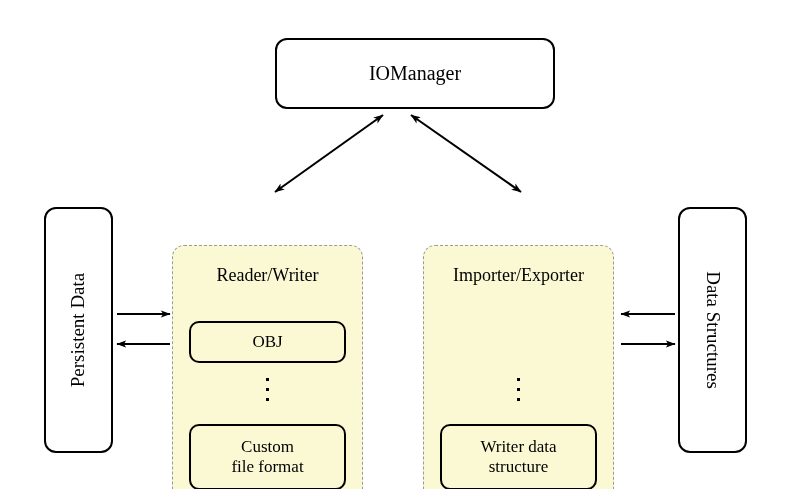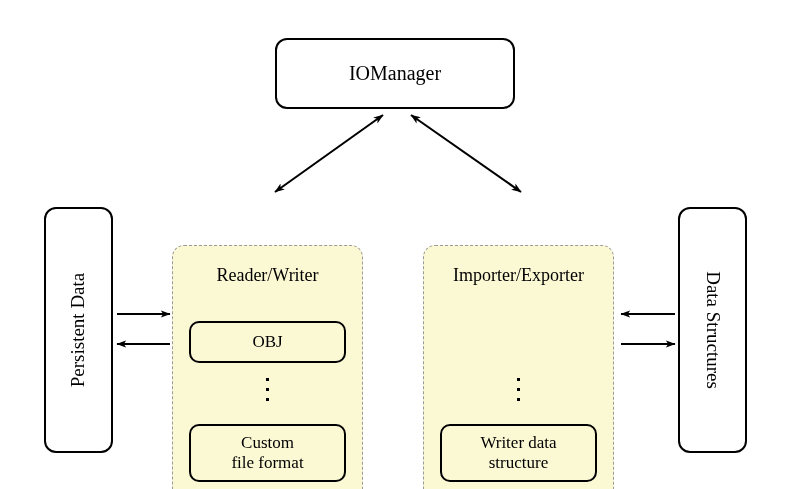--- a/index.html
+++ b/index.html
@@ -29,21 +29,21 @@
     display: flex;
     align-items: center;
     justify-content: center;
     text-align: center;
     line-height: 1.18;
   }
 
   
   #iomanager {
     left: 275px; top: 38px;
-    width: 240px; height: 71px;
+    width: 280px; height: 71px;
     font-size: 20px;
     border-radius: 12px;
   }
 
   
   .sidebox {
     position: absolute;
     background: #ffffff;
     border: 2.6px solid #000000;
     border-radius: 12px;
@@ -96,21 +96,21 @@
     border: 2.6px solid #000000;
     border-radius: 10px;
     display: flex;
     align-items: center;
     justify-content: center;
     text-align: center;
     font-size: 17px;
     line-height: 1.2;
   }
   .subbox.one-line { left: 16px; right: 16px; top: 75px; height: 42px; }
-  .subbox.two-line { left: 16px; right: 16px; top: 178px; height: 58px; }
+  .subbox.two-line { left: 16px; right: 16px; top: 178px; height: 66px; }
 
   
   .vdots {
     position: absolute;
     left: 0; right: 0;
     top: 132px;
     display: flex;
     flex-direction: column;
     align-items: center;
     gap: 7px;

